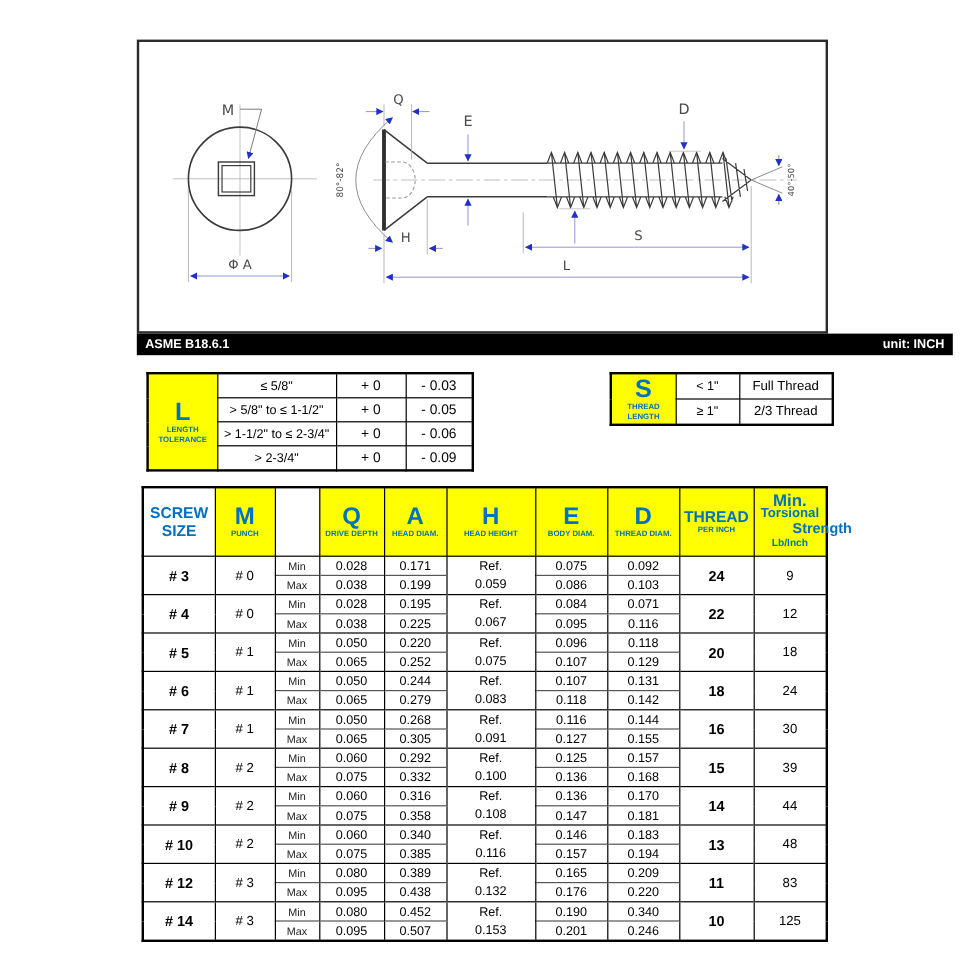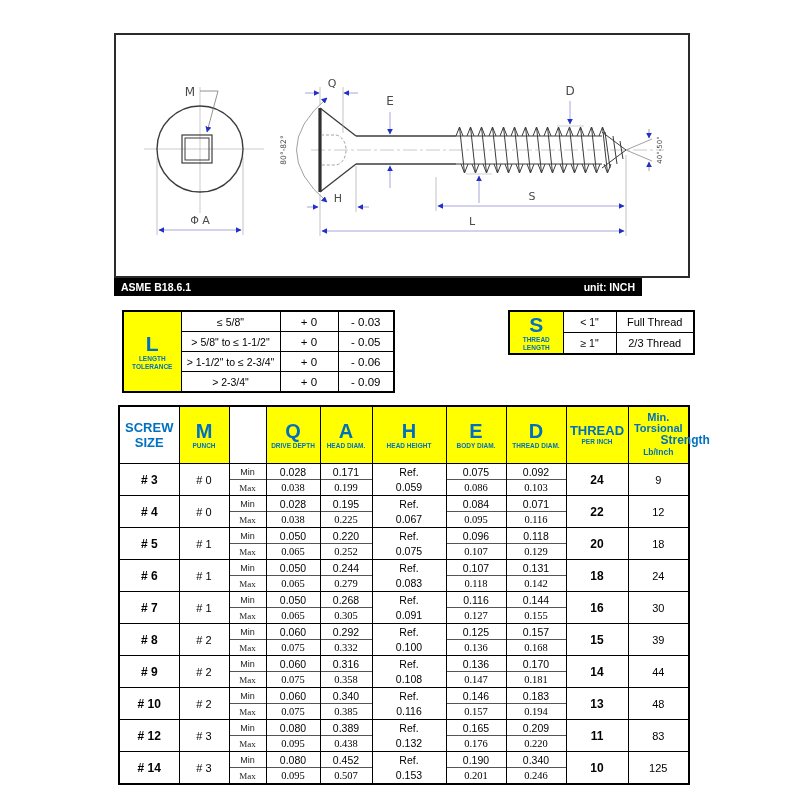--- a/index.html
+++ b/index.html
@@ -1,20 +1,20 @@
 <!DOCTYPE html>
 <html><head>
 <meta charset="utf-8">
 <style>
   html,body{margin:0;padding:0;background:#fff;}
   .page{position:relative;width:800px;height:800px;background:#fff;font-family:"Liberation Sans",sans-serif;color:#000;overflow:hidden;}
 
   
   .drawing-box{position:absolute;left:114px;top:33px;width:576px;height:245px;border:2px solid #2b2b2b;box-sizing:border-box;background:#fff;}
-  .title-bar{position:absolute;left:114px;top:278px;width:528px;height:18px;background:#000;color:#fff;display:flex;justify-content:space-between;align-items:center;box-sizing:border-box;padding:0 7px;font-size:10.5px;font-weight:bold;}
+  .title-bar{position:absolute;left:114px;top:278px;width:680px;height:18px;background:#000;color:#fff;display:flex;justify-content:space-between;align-items:center;box-sizing:border-box;padding:0 7px;font-size:10.5px;font-weight:bold;}
 
   svg text{font-family:"DejaVu Sans",sans-serif;fill:#4a4a4a;}
 
   
   table{border-collapse:collapse;table-layout:fixed;}
   .tol-table{position:absolute;left:122px;top:310px;}
   .tol-table td{border:1.5px solid #000;text-align:center;vertical-align:middle;height:19px;padding:0;white-space:nowrap;}
   .tol-table{border:2px solid #000;}
   .sym-cell{background:#FFFF00;}
   .sym-big{color:#0070C0;font-weight:bold;font-size:21px;line-height:22px;}
@@ -26,27 +26,27 @@
   .s-res{font-weight:normal;font-size:11px;margin-left:40px;}
 
   
   .spec-table{position:absolute;left:118px;top:405px;width:570px;border:2px solid #000;}
   .spec-table th{border:1.5px solid #000;background:#FFFF00;padding:0;vertical-align:middle;text-align:center;height:56px;}
   .spec-table th.white{background:#fff;}
   .hdr-big{color:#0070C0;font-weight:bold;font-size:20px;line-height:21px;}
   .hdr-mid{color:#0070C0;font-weight:bold;font-size:13px;line-height:14px;}
   .hdr-sub{color:#0070C0;font-weight:bold;font-size:6.5px;line-height:8px;}
   .hdr-ss{color:#0070C0;font-weight:bold;font-size:13px;line-height:15px;}
-  .st1{color:#0070C0;font-weight:bold;font-size:11px;line-height:10px;}
+  .st1{color:#0070C0;font-weight:bold;font-size:14px;line-height:10px;}
   .st2{color:#0070C0;font-weight:bold;font-size:11px;line-height:12px;}
   .st3{color:#0070C0;font-weight:bold;font-size:12px;line-height:13px;padding-left:32px;}
   .st4{color:#0070C0;font-weight:bold;font-size:8.5px;line-height:11px;}
   .spec-table td{border-left:1.5px solid #000;border-right:1.5px solid #000;text-align:center;vertical-align:middle;padding:0;height:15px;font-size:10.5px;line-height:12px;}
   tr.grp-first td{border-top:1.8px solid #000;}
-  tr.grp-second td{border-top:1px solid #555;font-family:Liberation Serif, serif;}
+  tr.grp-second td{border-top:1px solid #555;}
   td.size-cell{font-weight:bold;font-size:12px;}
   td.punch-cell{font-size:11px;}
   td.mm-cell{font-size:9px;color:#222;}
   td.tpi-cell{font-weight:bold;font-size:12px;}
   td.str-cell{font-size:11px;}
   td.h-cell div{height:15px;line-height:15px;}
 </style>
 </head>
 <body>
 

